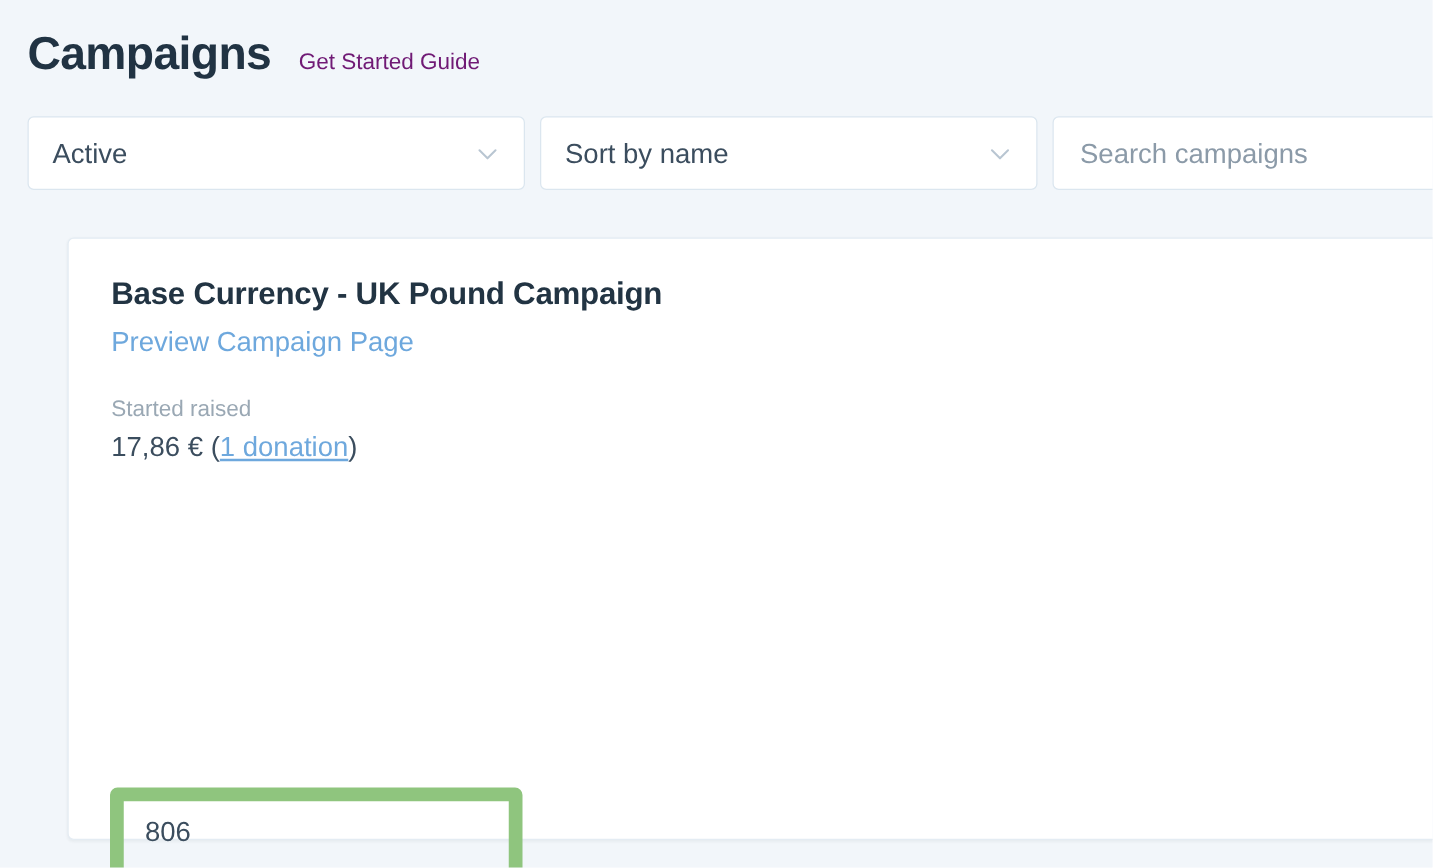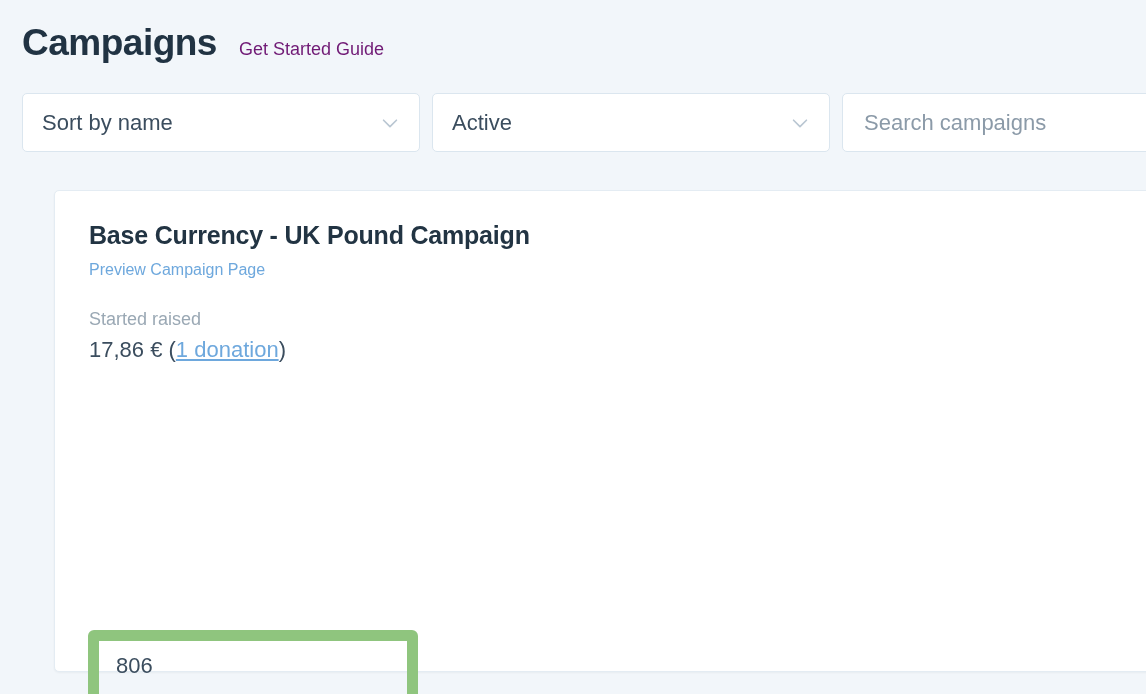--- a/index.html
+++ b/index.html
@@ -124,21 +124,21 @@
   .campaign-name {
     font-size: 25px;
     font-weight: bold;
     color: #223443;
     letter-spacing: -0.2px;
     line-height: 1.15;
   }
   .preview-link {
     display: inline-block;
     margin-top: 11px;
-    font-size: 16px;
+    font-size: 22px;
     color: #6ea8dd;
     text-decoration: none;
     cursor: pointer;
   }
 
   .field-block {
     margin-top: 29px;
   }
   .field-label {
     font-size: 18px;
@@ -184,37 +184,37 @@
 <div id="page">
 
   <div class="page-header">
     <div class="page-title">Campaigns</div>
     <a class="header-link">Get Started Guide</a>
   </div>
 
   <div class="filter-bar">
 
     <div class="control select-control">
+      <span class="select-value">Active</span>
+      <span class="chevron">
+        <svg viewBox="0 0 24 24" width="22" height="22" fill="none" stroke="currentColor" stroke-width="1.8" stroke-linecap="round" stroke-linejoin="round">
+          <polyline points="5,9 12,16 19,9"></polyline>
+        </svg>
+      </span>
+    </div>
+
+    <div class="control select-control">
       <span class="select-value">Sort by name</span>
       <span class="chevron">
         <svg viewBox="0 0 24 24" width="22" height="22" fill="none" stroke="currentColor" stroke-width="1.8" stroke-linecap="round" stroke-linejoin="round">
           <polyline points="5,9 12,16 19,9"></polyline>
         </svg>
       </span>
     </div>
 
-    <div class="control select-control">
-      <span class="select-value">Active</span>
-      <span class="chevron">
-        <svg viewBox="0 0 24 24" width="22" height="22" fill="none" stroke="currentColor" stroke-width="1.8" stroke-linecap="round" stroke-linejoin="round">
-          <polyline points="5,9 12,16 19,9"></polyline>
-        </svg>
-      </span>
-    </div>
-
     <div class="control search-control">
       <input class="search-input" type="text" placeholder="Search campaigns" style="">
     </div>
 
   </div>
 
   <div class="card">
 
     <div class="card-body">
       <div class="campaign-name">Base Currency - UK Pound Campaign</div>

